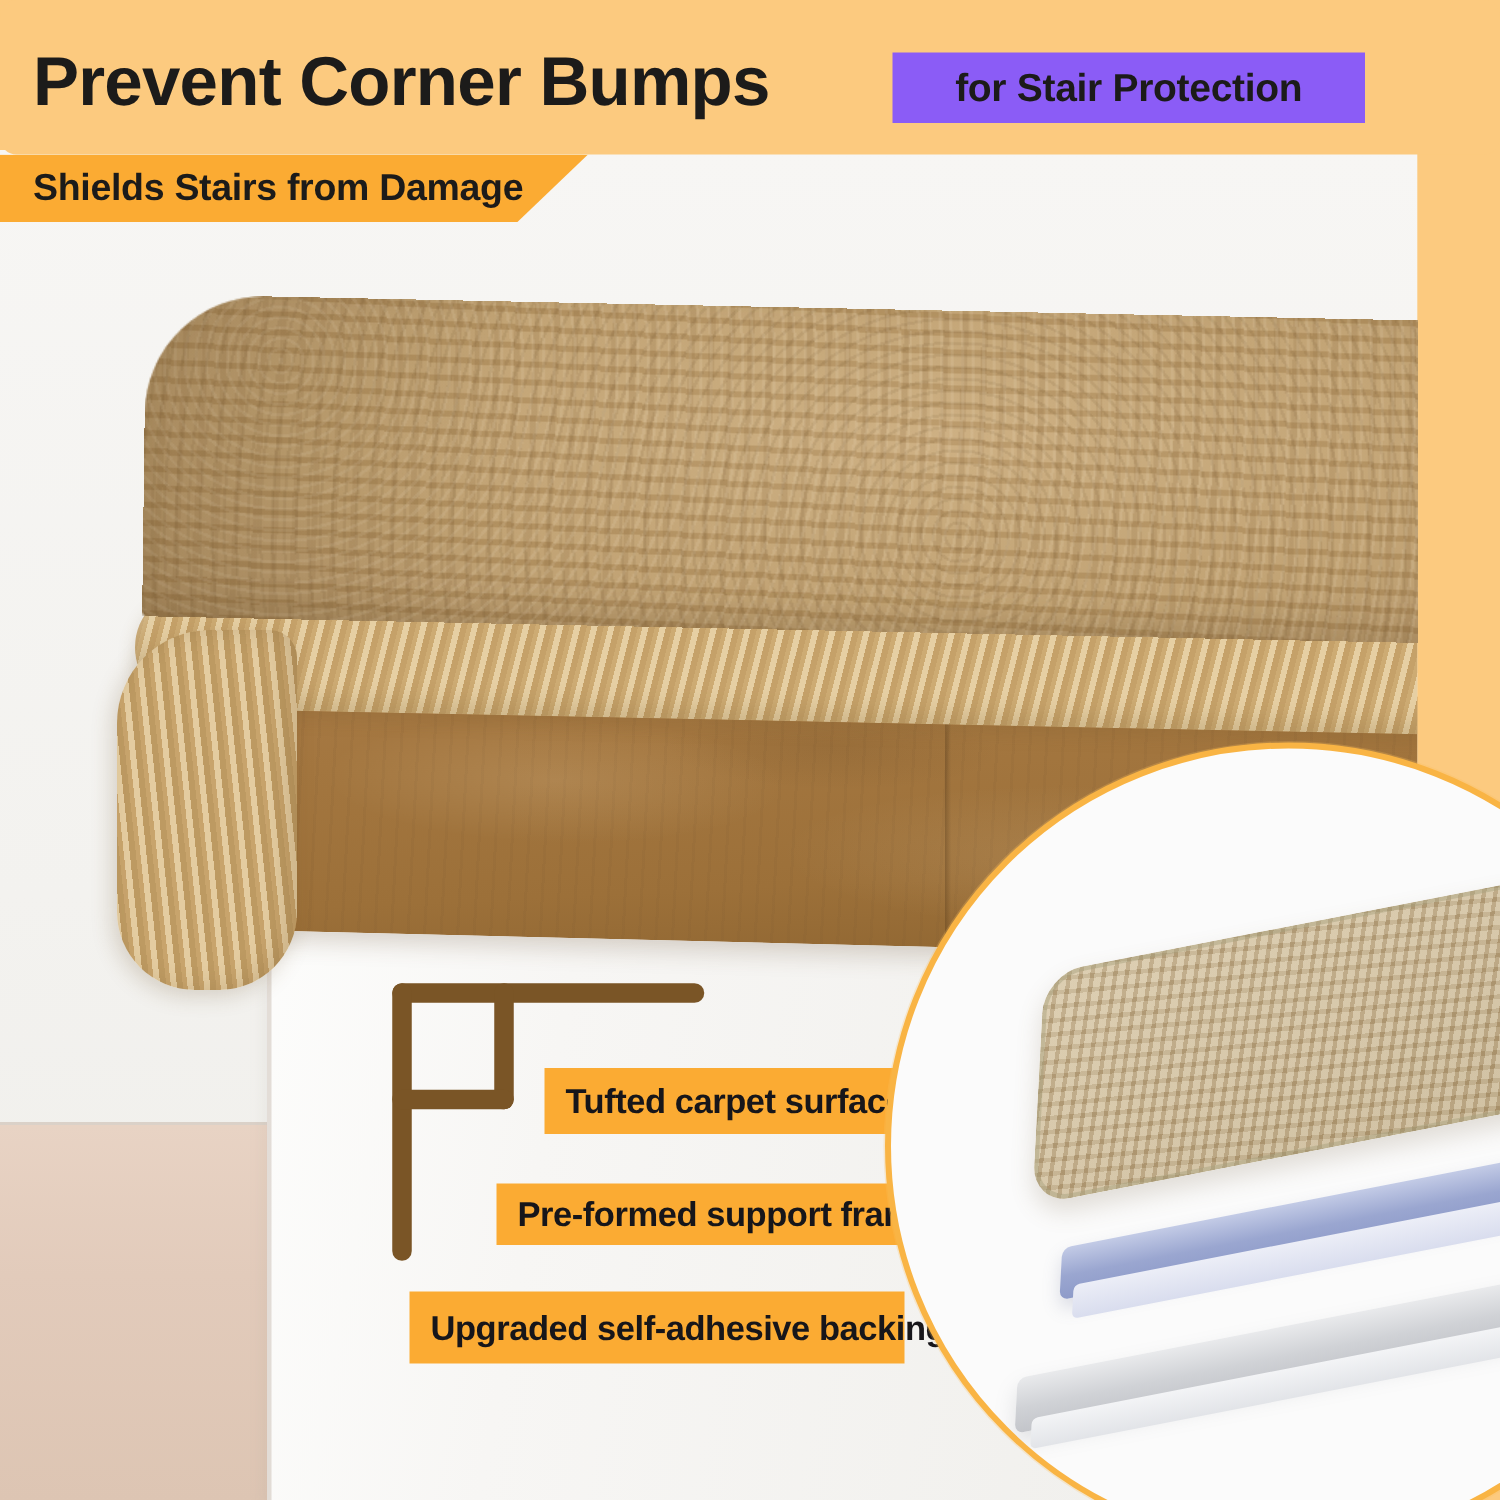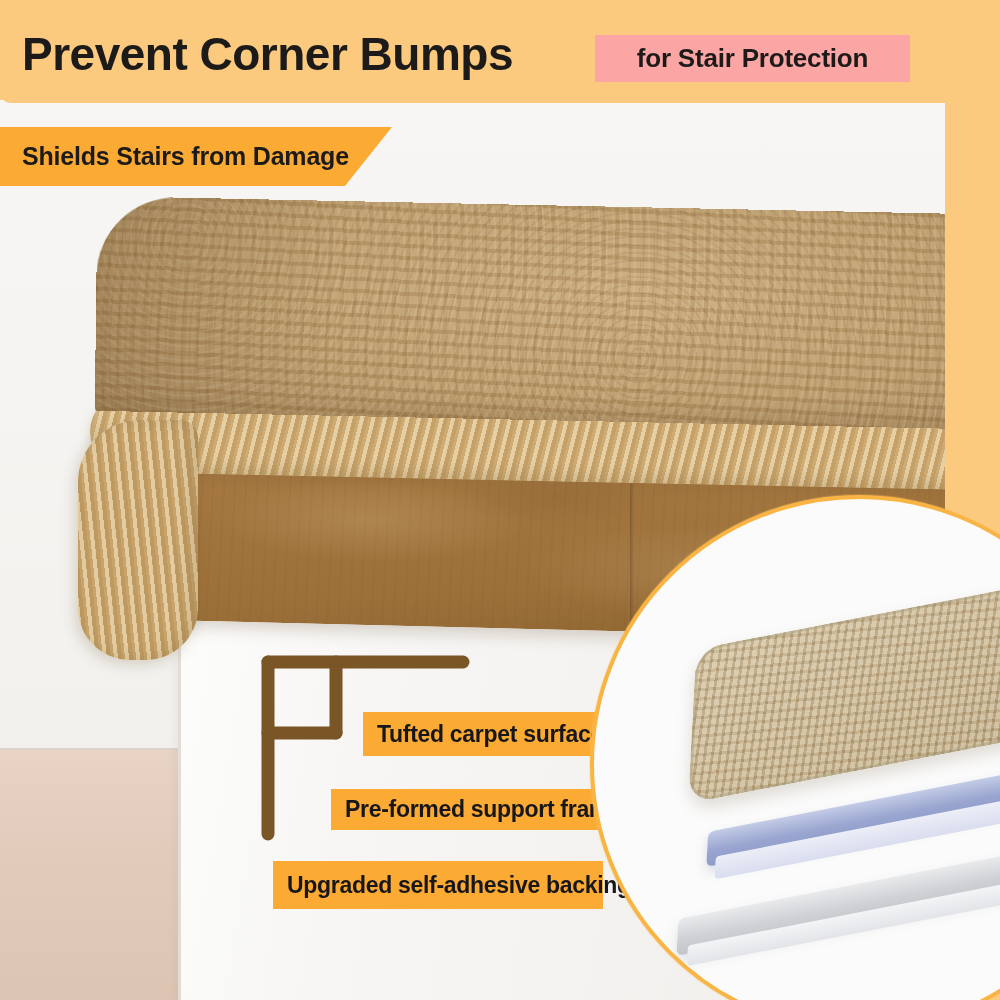--- a/index.html
+++ b/index.html
@@ -155,40 +155,40 @@
   }
   .title{
     position:absolute;left:22px;top:27px;
     font-size:46px;font-weight:bold;letter-spacing:-0.5px;
     color:#1c1b1a;white-space:nowrap;
     font-family:"Liberation Sans", sans-serif;
   }
   .badge-top{
     position:absolute;left:595px;top:35px;
     width:315px;height:47px;
-    background:#fca5a5;
+    background:#8b5cf6;
     display:flex;align-items:center;justify-content:center;
   }
   .badge-top span{
     font-size:26px;font-weight:bold;color:#1c1b1a;white-space:nowrap;
     letter-spacing:-0.2px;
   }
   
   .right-frame{
     position:absolute;right:0;top:0;width:55px;height:1000px;
     background:#fcca7f;
   }
 
   
   .subbanner{
     position:absolute;left:0;top:103px;
-    width:392px;height:59px;
+    width:392px;height:45px;
     background:#fbab33;
     clip-path:polygon(0 0, 100% 0, 88% 100%, 0 100%);
-    display:flex;align-items:center;margin-top:24px;
+    display:flex;align-items:center;
   }
   .subbanner span{
     margin-left:22px;
     font-size:25px;font-weight:bold;color:#1c1b1a;
     letter-spacing:-0.2px;white-space:nowrap;
   }
 
   
   .bracket{
     position:absolute;left:258px;top:653px;

